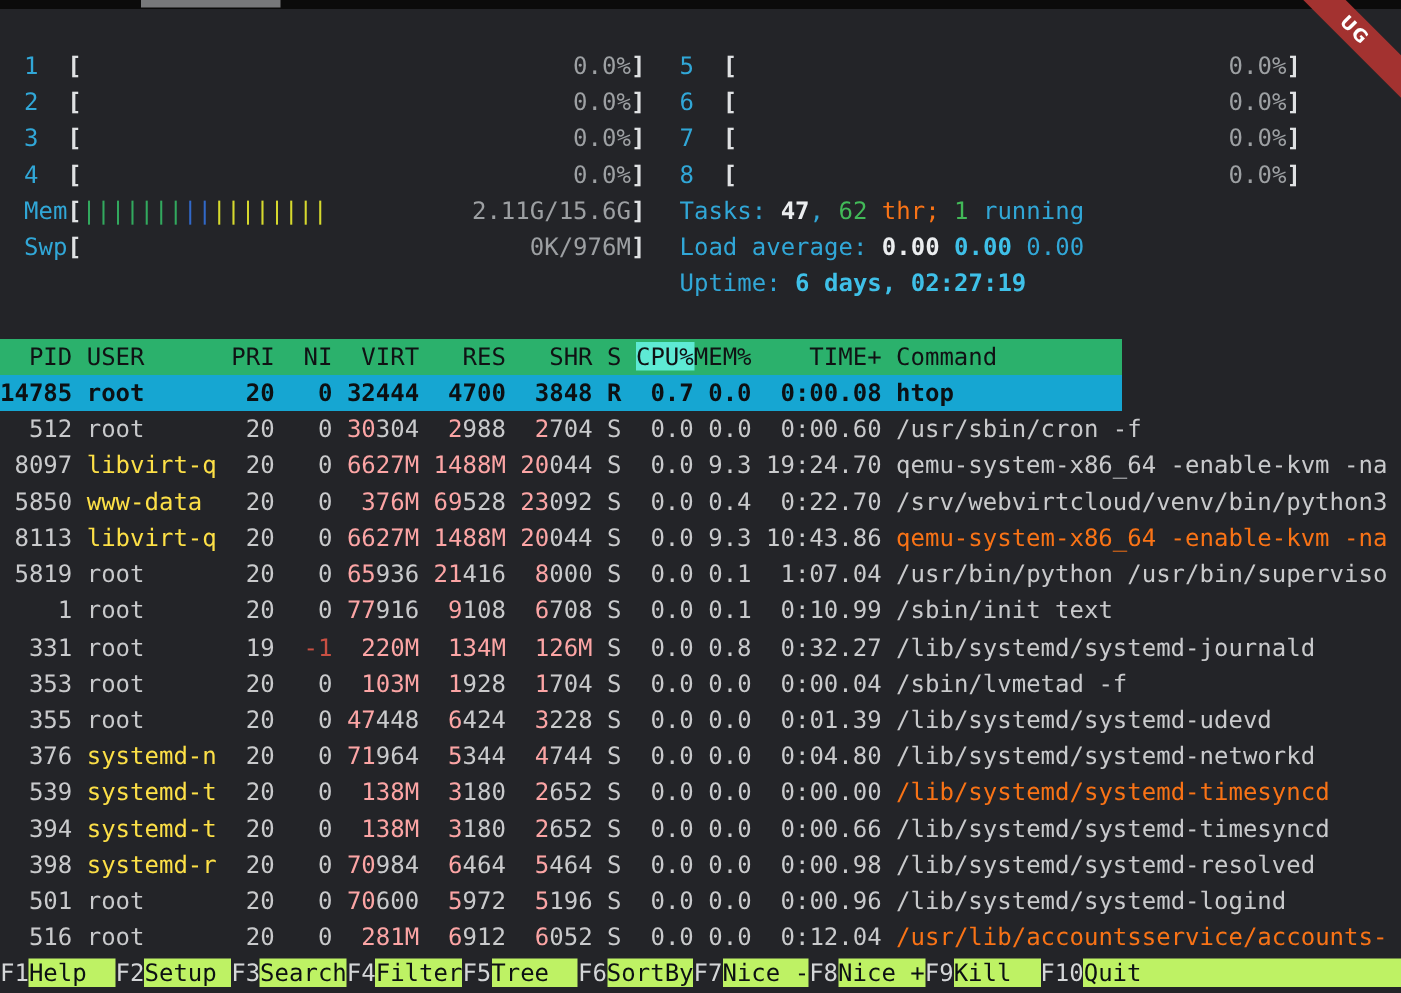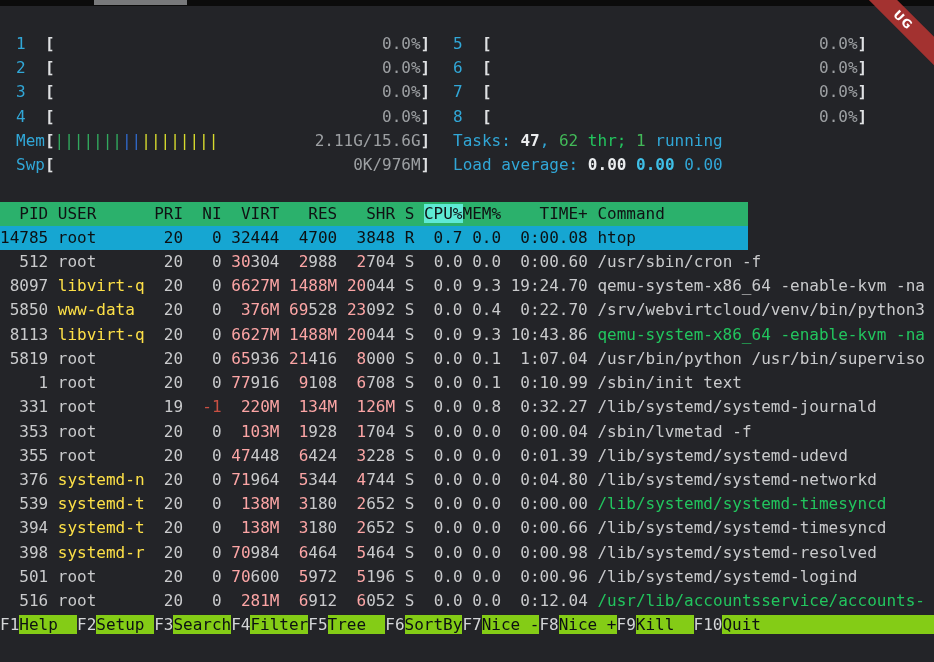--- a/index.html
+++ b/index.html
@@ -9,55 +9,56 @@
   .topstrip{position:absolute;top:0;left:0;width:934px;height:6px;background:#0b0b0b;}
   .topseg{position:absolute;left:94px;top:0;width:93px;height:5px;background:#78797b;}
   .term{position:absolute;top:6px;left:0;width:748px;padding-top:26px;}
   .line{position:relative;height:24.23px;line-height:24.23px;white-space:pre;color:#c9cacc;}
   .ml{position:absolute;top:0;white-space:pre;}
   .t{color:#c9cacc}
   .cyan{color:#31a7d7}
   .cyanbold{color:#3fc0e8;font-weight:bold}
   .whitebold{color:#ebedef;font-weight:bold}
   .greenbold{color:#42b958;font-weight:normal}
-  .green{color:#22c55e}
+  .green{color:#f97316}
   .num{color:#fca5a5}
   .dim{color:#fde047}
   .red{color:#c95043}
   .bk{color:#dfe1e3;font-weight:bold}
   .mv{color:#9da0a3}
   .pg{color:#32a95e}
   .pb{color:#3168c8}
   .py{color:#d6d92e}
   .header-row{background:#2bb16c}
   .hdr{color:#101214}
   .sortcol{background:#5eead4}
   .selected{background:#16a6d2}
-  .selected span{color:#0c1013 !important;font-weight:normal}
+  .selected span{color:#0c1013 !important;font-weight:bold}
   .fnbar .fkey{color:#d4d6d8}
-  .fnbar .fmenu{background:#84cc16;color:#0c1013}
+  .fnbar .fmenu{background:#bef264;color:#0c1013}
   .ribbon{position:absolute;top:10px;right:-34px;width:130px;height:20px;line-height:20px;
           transform:rotate(45deg);background:#a33230;color:#ffffff;text-align:center;
           font-family:"DejaVu Sans",sans-serif;font-size:12px;font-weight:bold;
           letter-spacing:1px;z-index:9;}
 </style>
 </head>
 <body>
 
 <div class="screen">
   <div class="topstrip">
     <div class="topseg"></div>
   </div>
   <div class="term" id="term">
       <div class="line"><span class="ml" style="left:16px"><span class="cyan">1</span><span class="t">  </span><span class="bk">[</span><span class="mv">                                  0.0%</span><span class="bk">]</span></span><span class="ml" style="left:453px"><span class="cyan">5</span><span class="t">  </span><span class="bk">[</span><span class="mv">                                  0.0%</span><span class="bk">]</span></span></div>
       <div class="line"><span class="ml" style="left:16px"><span class="cyan">2</span><span class="t">  </span><span class="bk">[</span><span class="mv">                                  0.0%</span><span class="bk">]</span></span><span class="ml" style="left:453px"><span class="cyan">6</span><span class="t">  </span><span class="bk">[</span><span class="mv">                                  0.0%</span><span class="bk">]</span></span></div>
       <div class="line"><span class="ml" style="left:16px"><span class="cyan">3</span><span class="t">  </span><span class="bk">[</span><span class="mv">                                  0.0%</span><span class="bk">]</span></span><span class="ml" style="left:453px"><span class="cyan">7</span><span class="t">  </span><span class="bk">[</span><span class="mv">                                  0.0%</span><span class="bk">]</span></span></div>
       <div class="line"><span class="ml" style="left:16px"><span class="cyan">4</span><span class="t">  </span><span class="bk">[</span><span class="mv">                                  0.0%</span><span class="bk">]</span></span><span class="ml" style="left:453px"><span class="cyan">8</span><span class="t">  </span><span class="bk">[</span><span class="mv">                                  0.0%</span><span class="bk">]</span></span></div>
       <div class="line"><span class="ml" style="left:16px"><span class="cyan">Mem</span><span class="bk">[</span><span class="pg">|||||||</span><span class="pb">||</span><span class="py">||||||||</span><span class="mv">          2.11G/15.6G</span><span class="bk">]</span></span><span class="ml" style="left:453px"><span class="cyan">Tasks: </span><span class="whitebold">47</span><span class="cyan">, </span><span class="greenbold">62</span><span class="green"> thr; </span><span class="greenbold">1</span><span class="cyan"> running</span></span></div>
       <div class="line"><span class="ml" style="left:16px"><span class="cyan">Swp</span><span class="bk">[</span><span class="mv">                               0K/976M</span><span class="bk">]</span></span><span class="ml" style="left:453px"><span class="cyan">Load average: </span><span class="whitebold">0.00</span><span class="t"> </span><span class="cyanbold">0.00</span><span class="t"> </span><span class="cyan">0.00</span></span></div>
+      <div class="line"><span class="ml" style="left:16px"></span><span class="ml" style="left:453px"><span class="cyan">Uptime: </span><span class="cyanbold">6 days, 02:27:19</span></span></div>
       <div class="line"></div>
       <div class="line header-row"><span class="hdr">  PID</span><span class="hdr"> </span><span class="hdr">USER     </span><span class="hdr"> </span><span class="hdr">PRI</span><span class="hdr"> </span><span class="hdr"> NI</span><span class="hdr"> </span><span class="hdr"> VIRT</span><span class="hdr"> </span><span class="hdr">  RES</span><span class="hdr"> </span><span class="hdr">  SHR</span><span class="hdr"> </span><span class="hdr">S</span><span class="hdr"> </span><span class="hdr sortcol">CPU%</span><span class="hdr">MEM%</span><span class="hdr">    TIME+</span><span class="hdr"> </span><span class="hdr">Command</span></div>
       <div class="line row selected"><span class="t">14785</span><span class="t"> </span><span class="t">root     </span><span class="t"> </span><span class="t"> 20</span><span class="t"> </span><span class="t">  0</span><span class="t"> </span><span class="t">32444</span><span class="t"> </span><span class="t"> 4700</span><span class="t"> </span><span class="t"> 3848</span><span class="t"> </span><span class="t">R</span><span class="t"> </span><span class="t"> 0.7</span><span class="t"> 0.0</span><span class="t">  0:00.08</span><span class="t"> </span><span class="t">htop</span></div>
       <div class="line row"><span class="t">  512</span><span class="t"> </span><span class="t">root     </span><span class="t"> </span><span class="t"> 20</span><span class="t"> </span><span class="t">  0</span><span class="t"> </span><span class="t"></span><span class="num">30</span><span class="t">304</span><span class="t"> </span><span class="t"> </span><span class="num">2</span><span class="t">988</span><span class="t"> </span><span class="t"> </span><span class="num">2</span><span class="t">704</span><span class="t"> </span><span class="t">S</span><span class="t"> </span><span class="t"> 0.0</span><span class="t"> 0.0</span><span class="t">  0:00.60</span><span class="t"> </span><span class="t">/usr/sbin/cron -f</span></div>
       <div class="line row"><span class="t"> 8097</span><span class="t"> </span><span class="dim">libvirt-q</span><span class="t"> </span><span class="t"> 20</span><span class="t"> </span><span class="t">  0</span><span class="t"> </span><span class="t"></span><span class="num">6627M</span><span class="t"></span><span class="t"> </span><span class="t"></span><span class="num">1488M</span><span class="t"></span><span class="t"> </span><span class="t"></span><span class="num">20</span><span class="t">044</span><span class="t"> </span><span class="t">S</span><span class="t"> </span><span class="t"> 0.0</span><span class="t"> 9.3</span><span class="t"> 19:24.70</span><span class="t"> </span><span class="t">qemu-system-x86_64 -enable-kvm -na</span></div>
       <div class="line row"><span class="t"> 5850</span><span class="t"> </span><span class="dim">www-data </span><span class="t"> </span><span class="t"> 20</span><span class="t"> </span><span class="t">  0</span><span class="t"> </span><span class="t"> </span><span class="num">376M</span><span class="t"></span><span class="t"> </span><span class="t"></span><span class="num">69</span><span class="t">528</span><span class="t"> </span><span class="t"></span><span class="num">23</span><span class="t">092</span><span class="t"> </span><span class="t">S</span><span class="t"> </span><span class="t"> 0.0</span><span class="t"> 0.4</span><span class="t">  0:22.70</span><span class="t"> </span><span class="t">/srv/webvirtcloud/venv/bin/python3</span></div>
       <div class="line row"><span class="t"> 8113</span><span class="t"> </span><span class="dim">libvirt-q</span><span class="t"> </span><span class="t"> 20</span><span class="t"> </span><span class="t">  0</span><span class="t"> </span><span class="t"></span><span class="num">6627M</span><span class="t"></span><span class="t"> </span><span class="t"></span><span class="num">1488M</span><span class="t"></span><span class="t"> </span><span class="t"></span><span class="num">20</span><span class="t">044</span><span class="t"> </span><span class="t">S</span><span class="t"> </span><span class="t"> 0.0</span><span class="t"> 9.3</span><span class="t"> 10:43.86</span><span class="t"> </span><span class="green">qemu-system-x86_64 -enable-kvm -na</span></div>
       <div class="line row"><span class="t"> 5819</span><span class="t"> </span><span class="t">root     </span><span class="t"> </span><span class="t"> 20</span><span class="t"> </span><span class="t">  0</span><span class="t"> </span><span class="t"></span><span class="num">65</span><span class="t">936</span><span class="t"> </span><span class="t"></span><span class="num">21</span><span class="t">416</span><span class="t"> </span><span class="t"> </span><span class="num">8</span><span class="t">000</span><span class="t"> </span><span class="t">S</span><span class="t"> </span><span class="t"> 0.0</span><span class="t"> 0.1</span><span class="t">  1:07.04</span><span class="t"> </span><span class="t">/usr/bin/python /usr/bin/superviso</span></div>
       <div class="line row"><span class="t">    1</span><span class="t"> </span><span class="t">root     </span><span class="t"> </span><span class="t"> 20</span><span class="t"> </span><span class="t">  0</span><span class="t"> </span><span class="t"></span><span class="num">77</span><span class="t">916</span><span class="t"> </span><span class="t"> </span><span class="num">9</span><span class="t">108</span><span class="t"> </span><span class="t"> </span><span class="num">6</span><span class="t">708</span><span class="t"> </span><span class="t">S</span><span class="t"> </span><span class="t"> 0.0</span><span class="t"> 0.1</span><span class="t">  0:10.99</span><span class="t"> </span><span class="t">/sbin/init text</span></div>
       <div class="line row"><span class="t">  331</span><span class="t"> </span><span class="t">root     </span><span class="t"> </span><span class="t"> 19</span><span class="t"> </span><span class="red"> -1</span><span class="t"> </span><span class="t"> </span><span class="num">220M</span><span class="t"></span><span class="t"> </span><span class="t"> </span><span class="num">134M</span><span class="t"></span><span class="t"> </span><span class="t"> </span><span class="num">126M</span><span class="t"></span><span class="t"> </span><span class="t">S</span><span class="t"> </span><span class="t"> 0.0</span><span class="t"> 0.8</span><span class="t">  0:32.27</span><span class="t"> </span><span class="t">/lib/systemd/systemd-journald</span></div>

